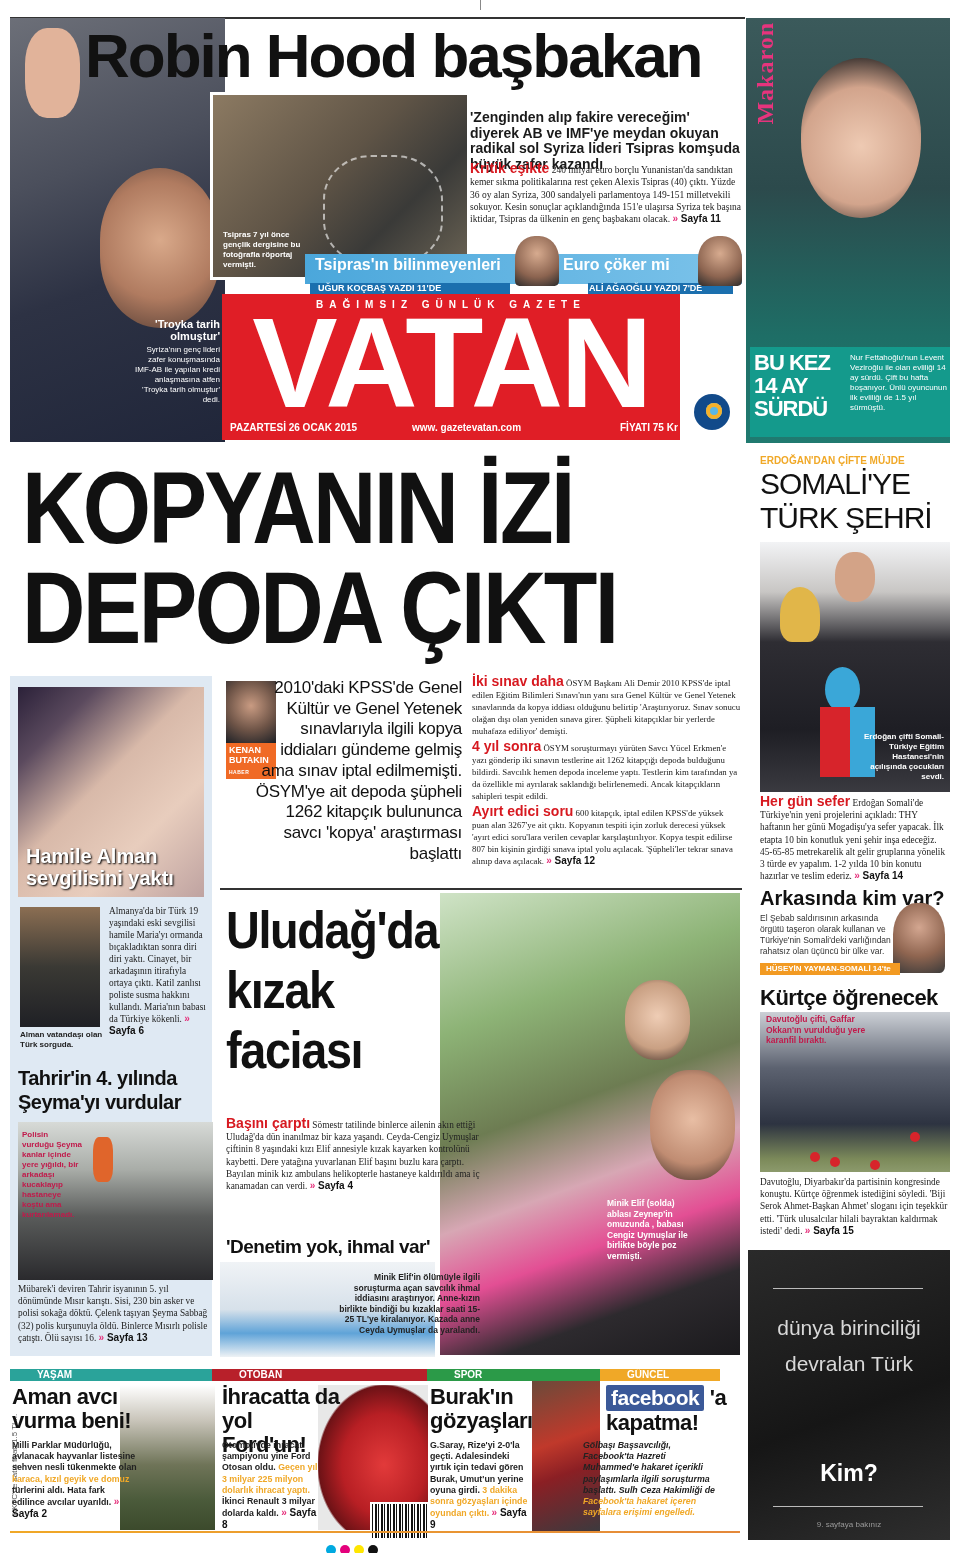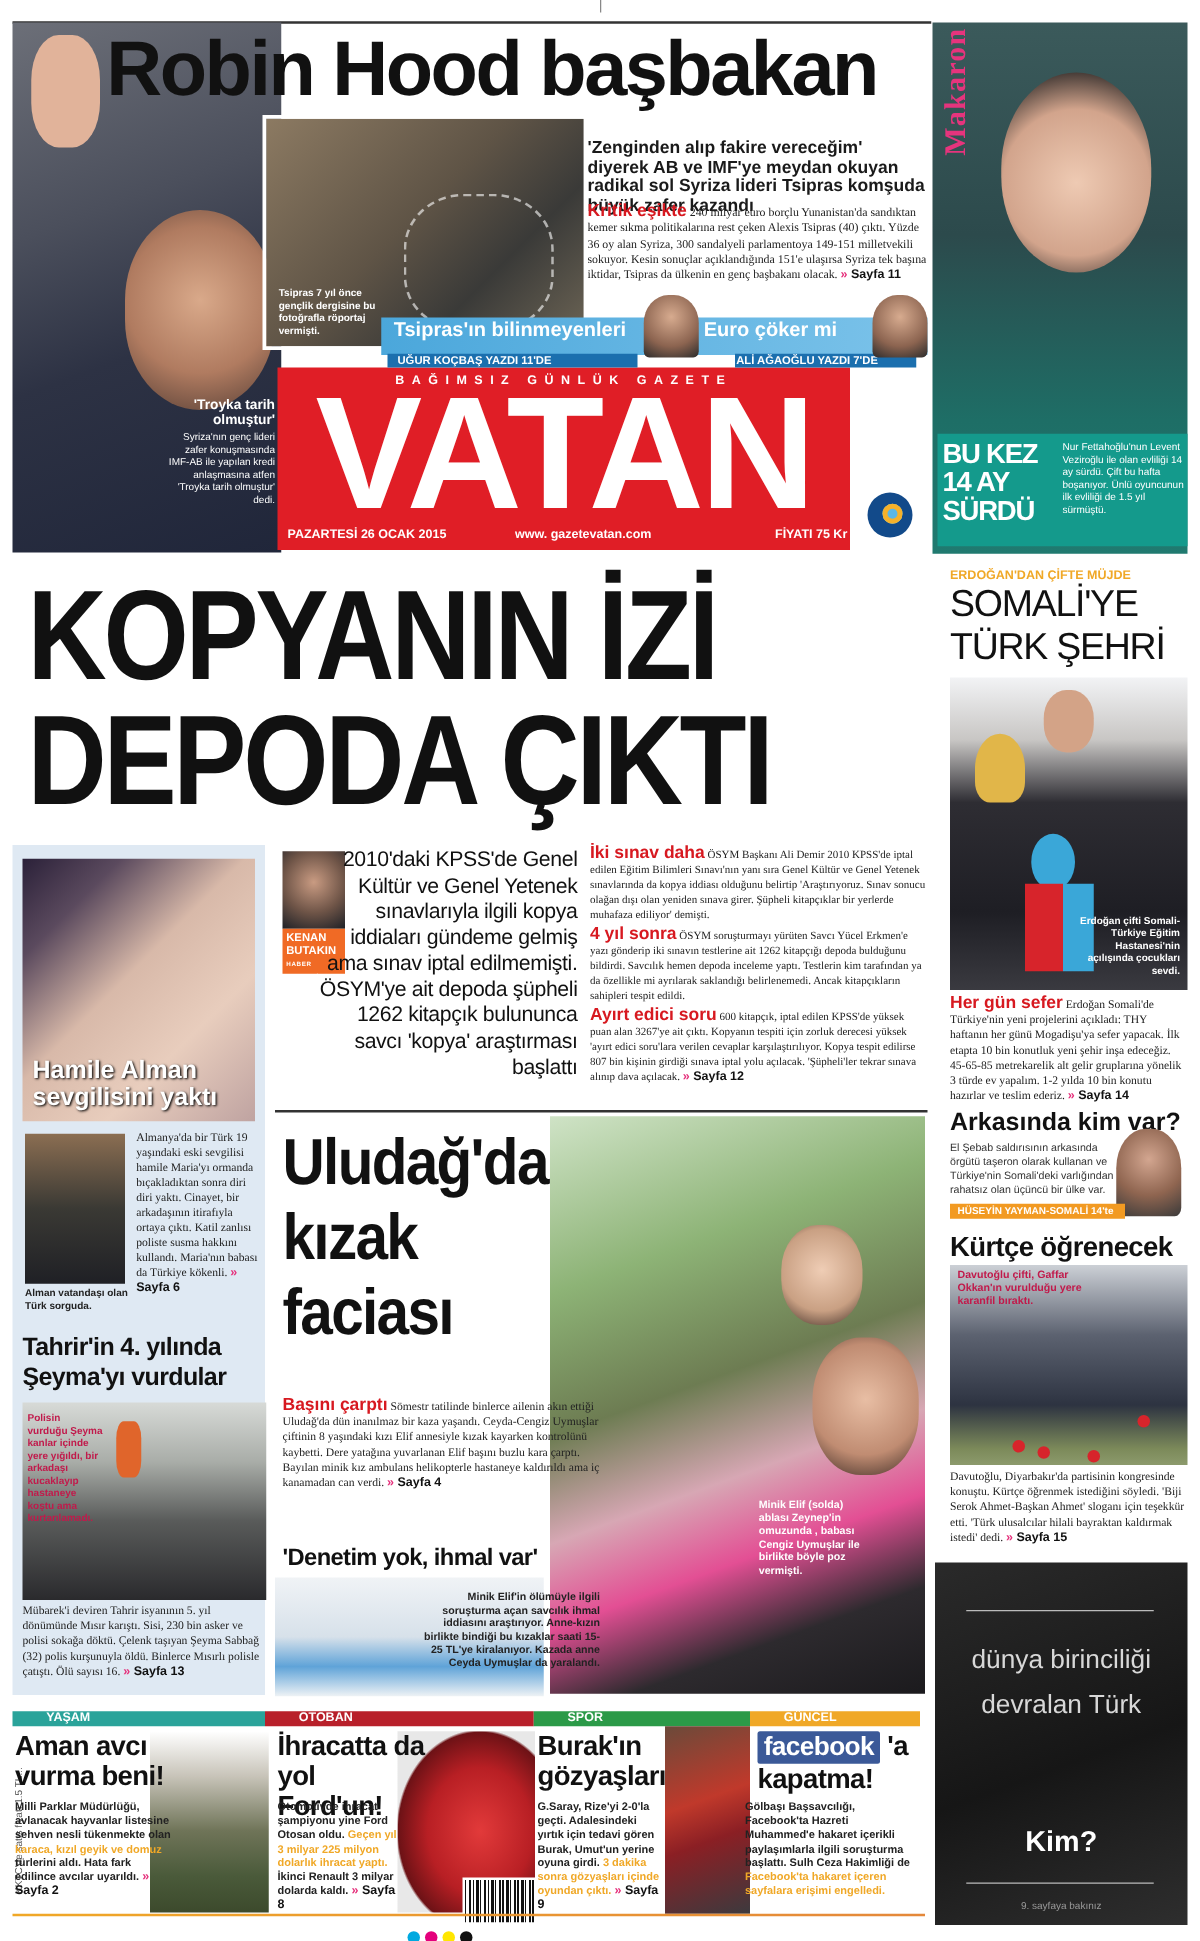--- a/index.html
+++ b/index.html
@@ -285,21 +285,21 @@
 <div id="denetim-title">'Denetim yok, ihmal var'</div>
 <div class="photo" id="sled-photo"></div>
 <div id="denetim-body">Minik Elif'in ölümüyle ilgili soruşturma açan savcılık ihmal iddiasını araştırıyor. Anne-kızın birlikte bindiği bu kızaklar saati 15-25 TL'ye kiralanıyor. Kazada anne Ceyda Uymuşlar da yaralandı.</div>
 <div id="elif-caption">Minik Elif (solda) ablası Zeynep'in omuzunda , babası Cengiz Uymuşlar ile birlikte böyle poz vermişti.</div>
 
 <div id="side-price">KKTC'de satış fiyatı 1.5 TL...</div>
 
 <div class="sec-bar" style="left:10px; width:202px; background:#2aa39a;">YAŞAM</div>
 <div class="sec-bar" style="left:212px; width:215px; background:#b8202a;">OTOBAN</div>
 <div class="sec-bar" style="left:427px; width:173px; background:#2b9a48;">SPOR</div>
-<div class="sec-bar" style="left:600px; width:136px; background:#f0a827;">GÜNCEL</div>
+<div class="sec-bar" style="left:600px; width:120px; background:#f0a827;">GÜNCEL</div>
 
 <div class="bottom-photo" style="left:120px; top:1385px; width:95px; height:145px; background:linear-gradient(180deg,#fff 0%,#c7c3b8 25%,#6f7458 55%,#4a5a3a 80%,#3c4a2c 100%);"></div>
 <div class="bottom-title" style="left:12px; width:130px;">Aman avcı vurma beni!</div>
 <div class="bottom-body" style="left:12px; top:1440px; width:125px;">
   <span>Milli Parklar Müdürlüğü, avlanacak hayvanlar listesine sehven nesli tükenmekte olan</span>
   <span class="hl-orange">karaca, kızıl geyik ve domuz</span>
   <span>türlerini aldı. Hata fark edilince avcılar uyarıldı.</span>
   <span class="sayfa">Sayfa 2</span>
 </div>
 
@@ -318,21 +318,21 @@
 <div class="bottom-body" style="left:430px; top:1440px; width:100px;">
   <span>G.Saray, Rize'yi 2-0'la geçti. Adalesindeki yırtık için tedavi gören Burak, Umut'un yerine oyuna girdi.</span>
   <span class="hl-orange">3 dakika sonra gözyaşları içinde oyundan çıktı.</span>
   <span class="sayfa">Sayfa 9</span>
 </div>
 
 <div class="bottom-title" style="left:606px; width:135px;">
   <span id="fb-logo">facebook</span>
   <span>'a kapatma!</span>
 </div>
-<div class="bottom-body" style="left:596px; top:1440px; width:135px;">
+<div class="bottom-body" style="left:583px; top:1440px; width:135px;font-style:italic;">
   <span>Gölbaşı Başsavcılığı, Facebook'ta Hazreti Muhammed'e hakaret içerikli paylaşımlarla ilgili soruşturma başlattı. Sulh Ceza Hakimliği de</span>
   <span class="hl-orange">Facebook'ta hakaret içeren sayfalara erişimi engelledi.</span>
 </div>
 
 <div class="bottom-rule" style="left:10px; width:730px;"></div>
 
 <div id="frit-ad">
   <div class="rule" style="top:38px;"></div>
   <div id="frit-lines">
     <div>dünya birinciliği</div>

